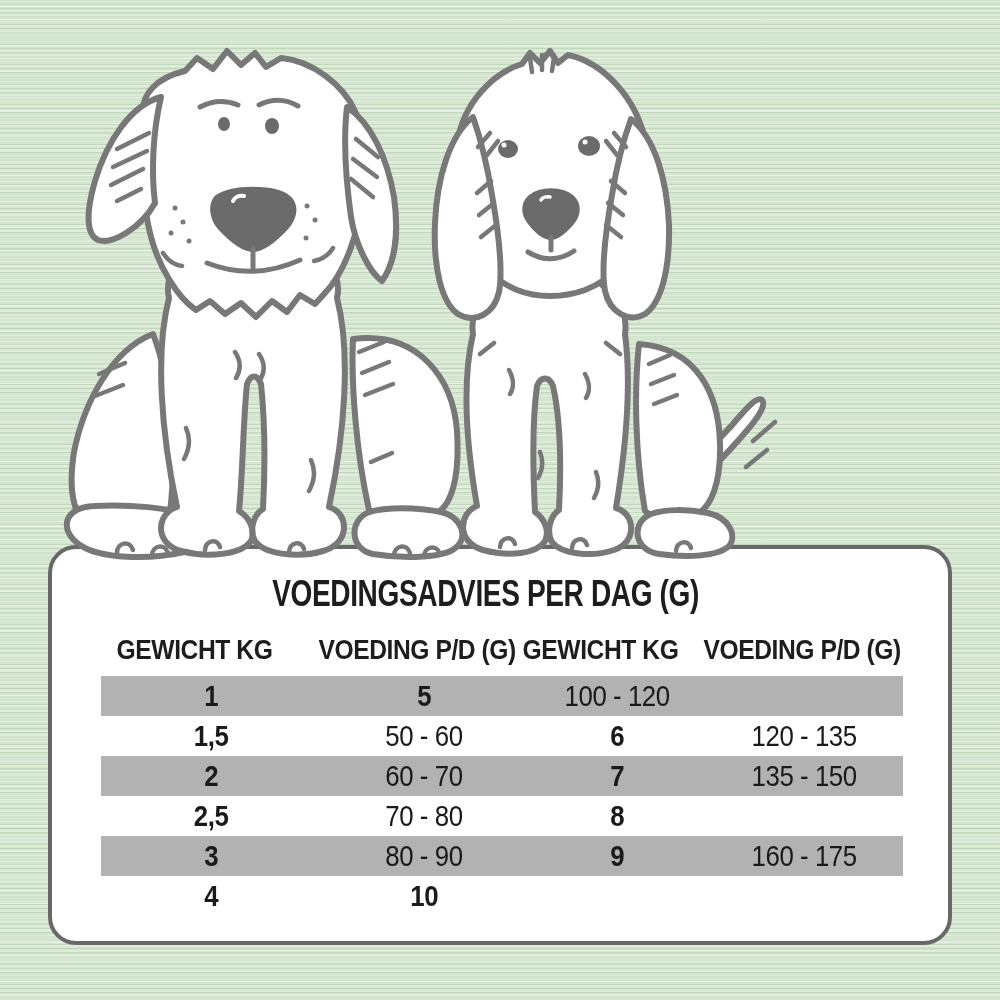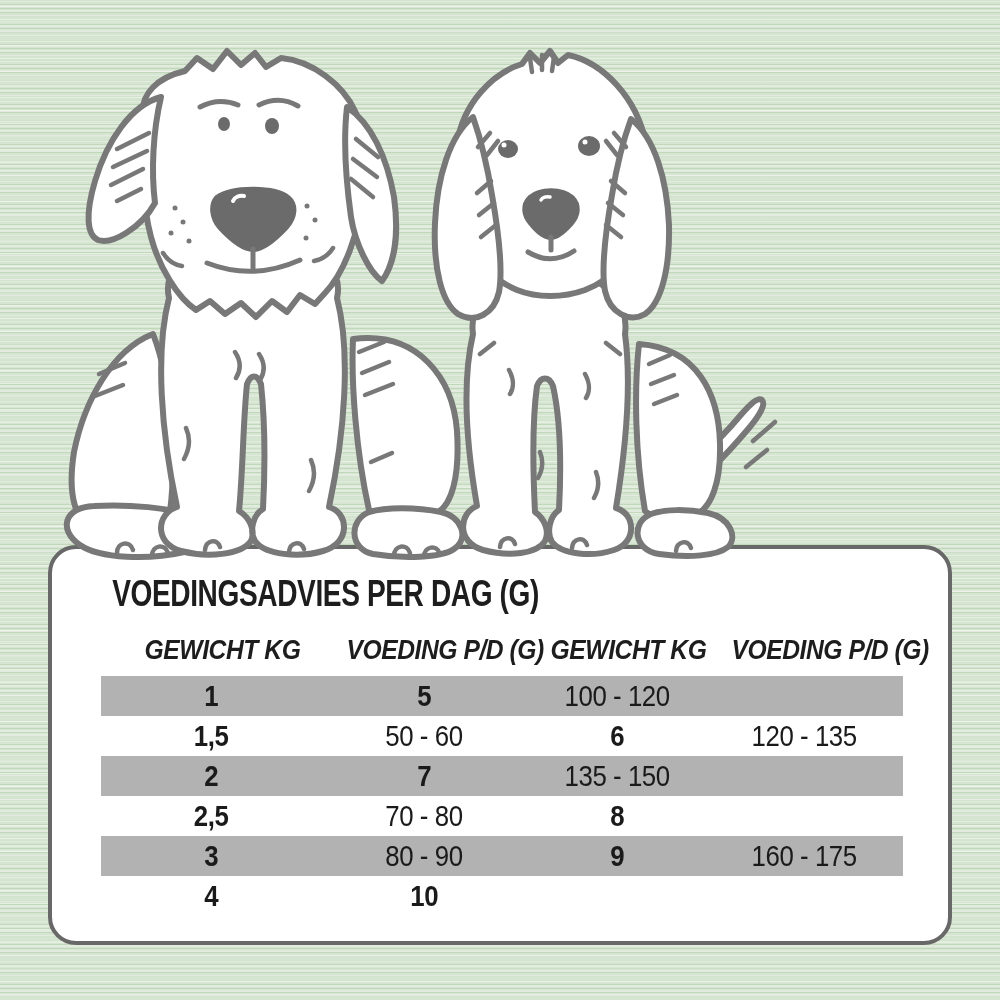--- a/index.html
+++ b/index.html
@@ -24,35 +24,35 @@
   .dogs { position:absolute; left:0; top:0; width:1000px; height:1000px; z-index:2; pointer-events:none; }
 
   .panel {
     position:absolute; left:48px; top:545px; width:904px; height:400px;
     box-sizing:border-box; background:#ffffff;
     border:4px solid #686868; border-radius:28px; z-index:1;
   }
 
   .panel-title {
     position:absolute; top:24px; left:0; width:100%;
-    padding-right:28px; box-sizing:border-box;
+    text-align:center; padding-right:28px; box-sizing:border-box;
     color:#1d1d1d;
   }
   .title-text {
     display:inline-block; white-space:nowrap;
     font-size:36px; font-weight:700; letter-spacing:-0.5px;
     transform:scaleX(0.78);
   }
 
   .thead, .trow {
     display:grid;
     grid-template-columns: 27.4% 25.8% 22.2% 24.6%;
     align-items:center; text-align:center;
   }
-  .thead { position:absolute; top:84px; left:61px; width:802px; height:34px;font-style:italic; }
+  .thead { position:absolute; top:84px; left:33px; width:802px; height:34px; }
   .tbody { position:absolute; top:127px; left:49px; width:802px; }
   .trow  { height:40px; }
   .trow.striped { background:#b2b2b2; }
 
   .header-text {
     display:inline-block; white-space:nowrap;
     font-size:28px; font-weight:700; letter-spacing:-0.5px;
     transform:scaleX(0.88); color:#1d1d1d;
   }
   .cell-text {
@@ -86,20 +86,21 @@
         <span><span class="cell-text">100 - 120</span></span>
       </div>
       <div class="trow">
         <span><span class="cell-text w700">1,5</span></span>
         <span><span class="cell-text">50 - 60</span></span>
         <span><span class="cell-text w700">6</span></span>
         <span><span class="cell-text">120 - 135</span></span>
       </div>
       <div class="trow striped">
         <span><span class="cell-text w700">2</span></span>
+        <span><span class="cell-text">60 - 70</span></span>
         <span><span class="cell-text w700">7</span></span>
         <span><span class="cell-text">135 - 150</span></span>
       </div>
       <div class="trow">
         <span><span class="cell-text w700">2,5</span></span>
         <span><span class="cell-text">70 - 80</span></span>
         <span><span class="cell-text w700">8</span></span>
       </div>
       <div class="trow striped">
         <span><span class="cell-text w700">3</span></span>

